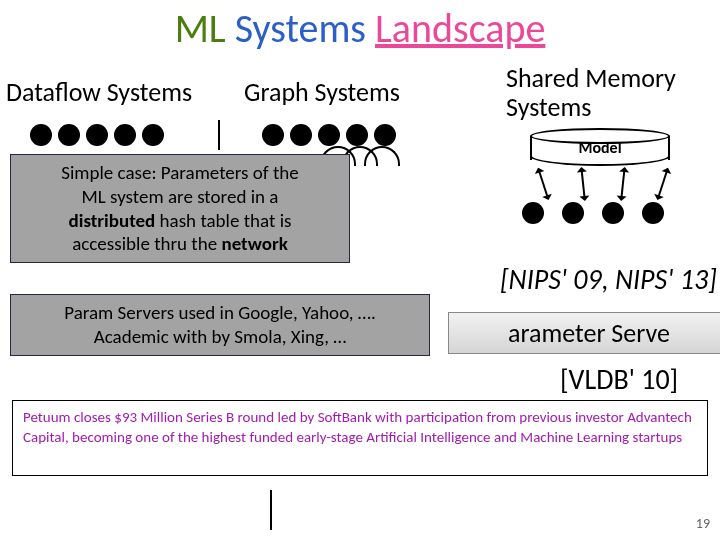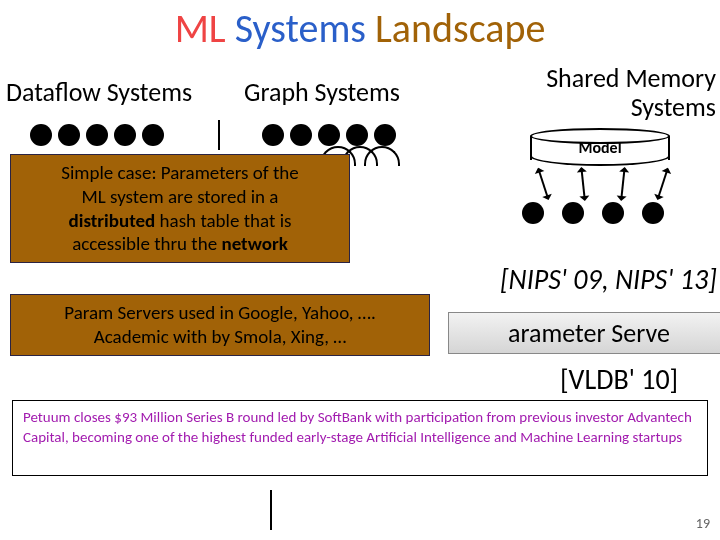--- a/index.html
+++ b/index.html
@@ -1,27 +1,27 @@
 <!DOCTYPE html>
 <html><head>
 <meta charset="utf-8">
 <style>
   * { box-sizing: border-box; margin: 0; padding: 0; }
   html, body { width: 720px; height: 540px; font-family: Calibri, Arial, sans-serif; background: #fff; overflow: hidden; }
   .slide { position: relative; width: 720px; height: 540px; }
 
   .title { position: absolute; top: 4px; left: 0; right: 0; text-align: center; font-size: 40px; font-weight: 400; }
-  .title .orange { color: #ef4444; }
+  .title .orange { color: #4d7c0f; }
   .title .blue { color: #2a5fc9; }
-  .title .black { color: #a16207; }
+  .title .black { color: #ec4899; text-decoration: underline; }
 
   .colhead { position: absolute; top: 76px; font-size: 26px; color: #000; }
   .c1 { left: 6px; }
   .c2 { left: 244px; }
-  .c3 { left: 506px; top: 64px; text-align: right; width: 210px; line-height: 1.1; }
+  .c3 { left: 506px; top: 64px; text-align: left; width: 210px; line-height: 1.1; }
 
   
   .nodes { position: absolute; top: 124px; }
   .nrow { display: flex; gap: 6px; }
   .node { width: 22px; height: 22px; border-radius: 50%; background: #000; }
   .nodes.a { left: 30px; }
   .nodes.b { left: 262px; }
 
   
   .cyl { position: absolute; left: 530px; top: 128px; width: 140px; height: 28px; }
@@ -37,21 +37,21 @@
   .arr.up::before { content: ""; position: absolute; left: -4px; top: -6px; border: 5px solid transparent; border-bottom-color: #000; }
   .arr.p1 { left: 14px; transform: rotate(-18deg); }
   .arr.p2 { left: 54px; transform: rotate(-6deg); }
   .arr.p3 { left: 94px; transform: rotate(6deg); }
   .arr.p4 { left: 134px; transform: rotate(18deg); }
 
   .nodes.c { position: absolute; left: 522px; top: 202px; }
   .nodes.c .nrow { gap: 18px; }
 
   
-  .callout { position: absolute; background: #a16207; border: 1px solid #2a2343; text-align: center; font-size: 19px; line-height: 1.25; padding: 6px 10px; }
+  .callout { position: absolute; background: #a3a3a3; border: 1px solid #2a2343; text-align: center; font-size: 19px; line-height: 1.25; padding: 6px 10px; }
   .co1 { left: 10px; top: 154px; width: 340px; }
   .co2 { left: 10px; top: 294px; width: 420px; }
 
   
   .cite { position: absolute; font-style: italic; font-size: 28px; }
   .cite1 { left: 500px; top: 262px; }
   .cite2 { left: 560px; top: 362px; }
 
   
   .pserve { position: absolute; left: 448px; top: 312px; width: 280px; height: 42px; background: linear-gradient(#f2f2f2,#d5d5d5); border: 1px solid #888; font-size: 26px; line-height: 40px; padding-left: 2px; text-align: center; overflow: hidden; }

